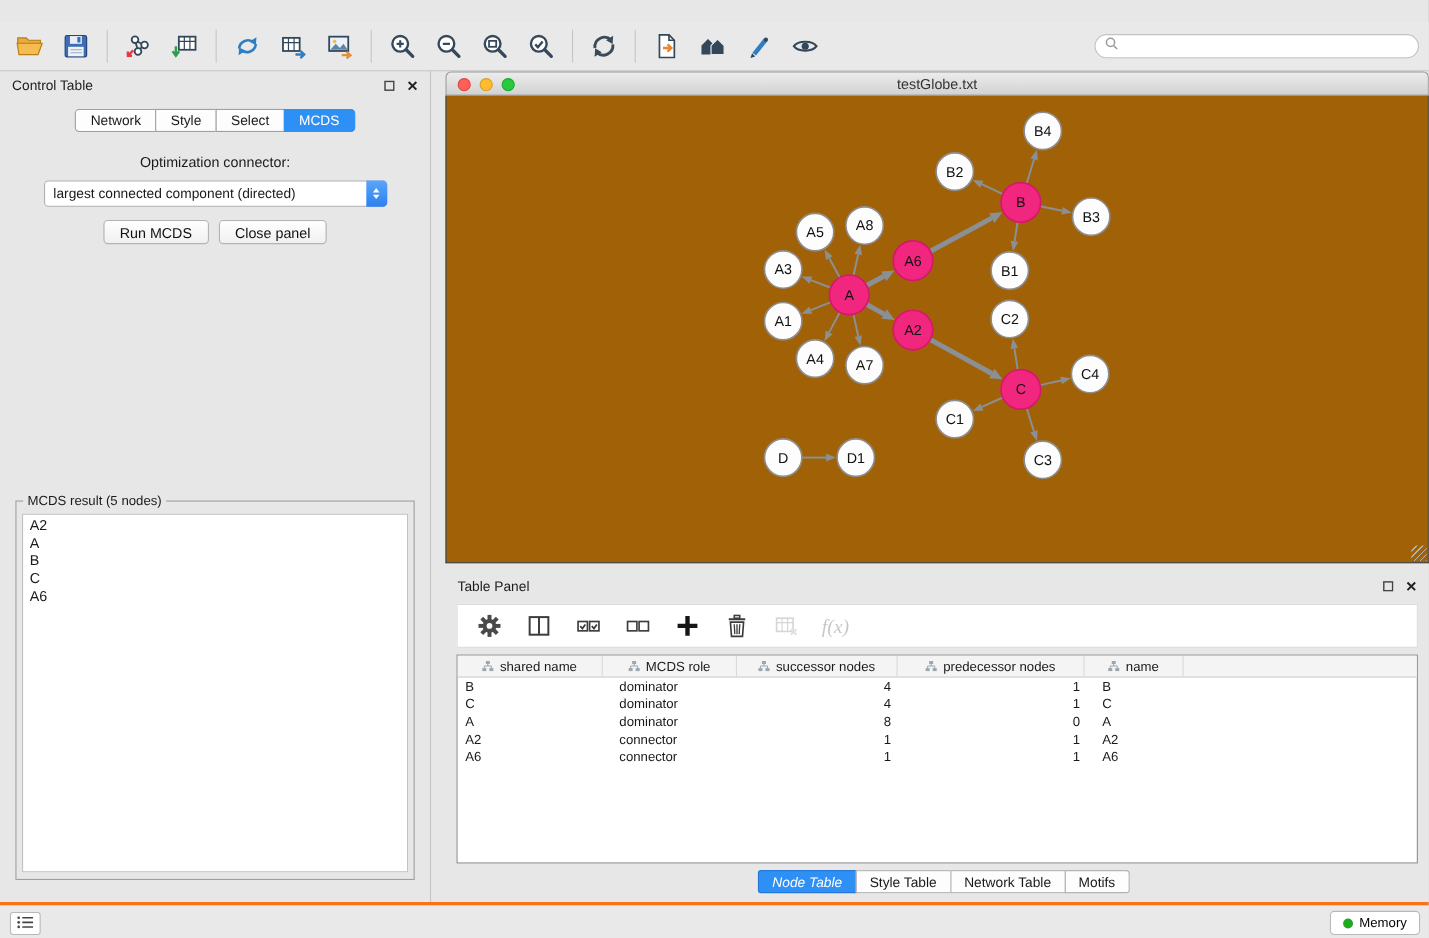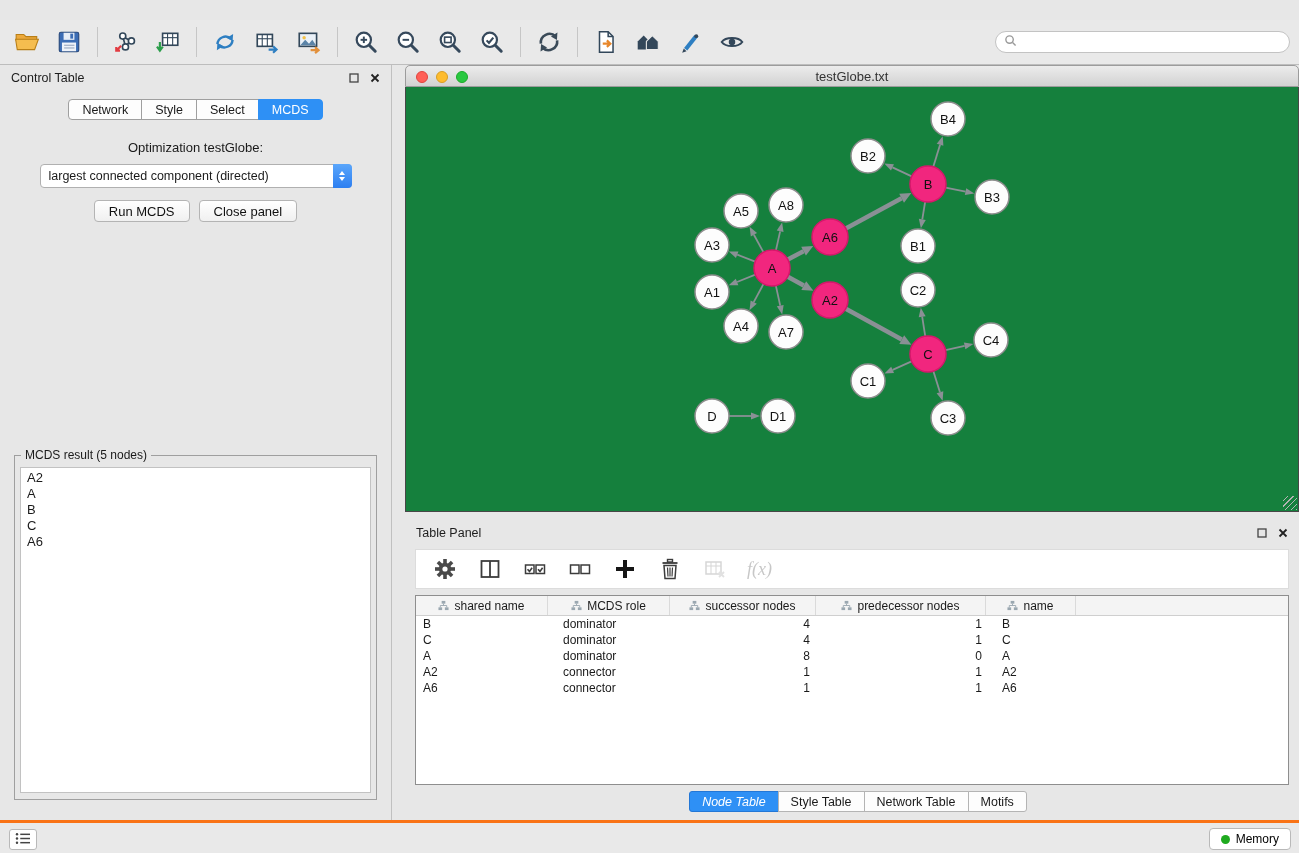--- a/index.html
+++ b/index.html
@@ -68,21 +68,21 @@
   .right-region{position:absolute;left:392px;top:65px;right:0;bottom:33px;background:#e7e7e7;}
 
   
   .net-window{position:absolute;left:13px;top:0;right:0;height:447px;}
   .net-titlebar{position:absolute;left:0;top:0;right:0;height:22px;
     background:linear-gradient(#ececec,#d2d2d2);border:1px solid #9c9c9c;
     border-radius:5px 5px 0 0;}
   .net-titlebar .traffic{top:5px;left:10px;}
   .net-titlebar .title{position:absolute;left:0;right:0;top:0;height:22px;line-height:22px;
     text-align:center;font-size:13px;color:#333;}
-  .net-content{position:absolute;left:0;top:22px;right:0;bottom:0;background:#15803d;
+  .net-content{position:absolute;left:0;top:22px;right:0;bottom:0;background:#a16207;
     border:1px solid #474747;border-top:none;}
   .net-content svg{width:100%;height:100%;display:block;}
   .resize-corner{position:absolute;right:1px;bottom:1px;width:14px;height:14px;
     background:repeating-linear-gradient(135deg,transparent 0 3px,#b4b4b4 3px 4px);}
 
   
   .table-panel{position:absolute;left:13px;right:0;top:455px;bottom:0;}
   .tp-toolbar{margin:3px 10px 0;height:40px;background:#fff;border:1px solid #dcdcdc;
     display:flex;align-items:center;gap:19px;padding-left:16px;}
   .tp-btn{display:flex;align-items:center;justify-content:center;width:26px;height:26px;cursor:default;}
@@ -283,21 +283,21 @@
             </svg>
           </span>
       </span>
     </div>
     <div class="seg-tabs">
         <div class="seg">Network</div>
         <div class="seg">Style</div>
         <div class="seg">Select</div>
         <div class="seg active">MCDS</div>
       </div>
-    <div class="opt-label">Optimization testGlobe:</div>
+    <div class="opt-label">Optimization connector:</div>
     <div class="combo">
       <span class="combo-text">largest connected component (directed)</span>
       <span class="combo-cap">
           <i class="up"></i>
           <i class="down"></i>
         </span>
     </div>
     <div class="btn-row">
       <button class="mac-btn">Run MCDS</button>
       <button class="mac-btn">Close panel</button>

